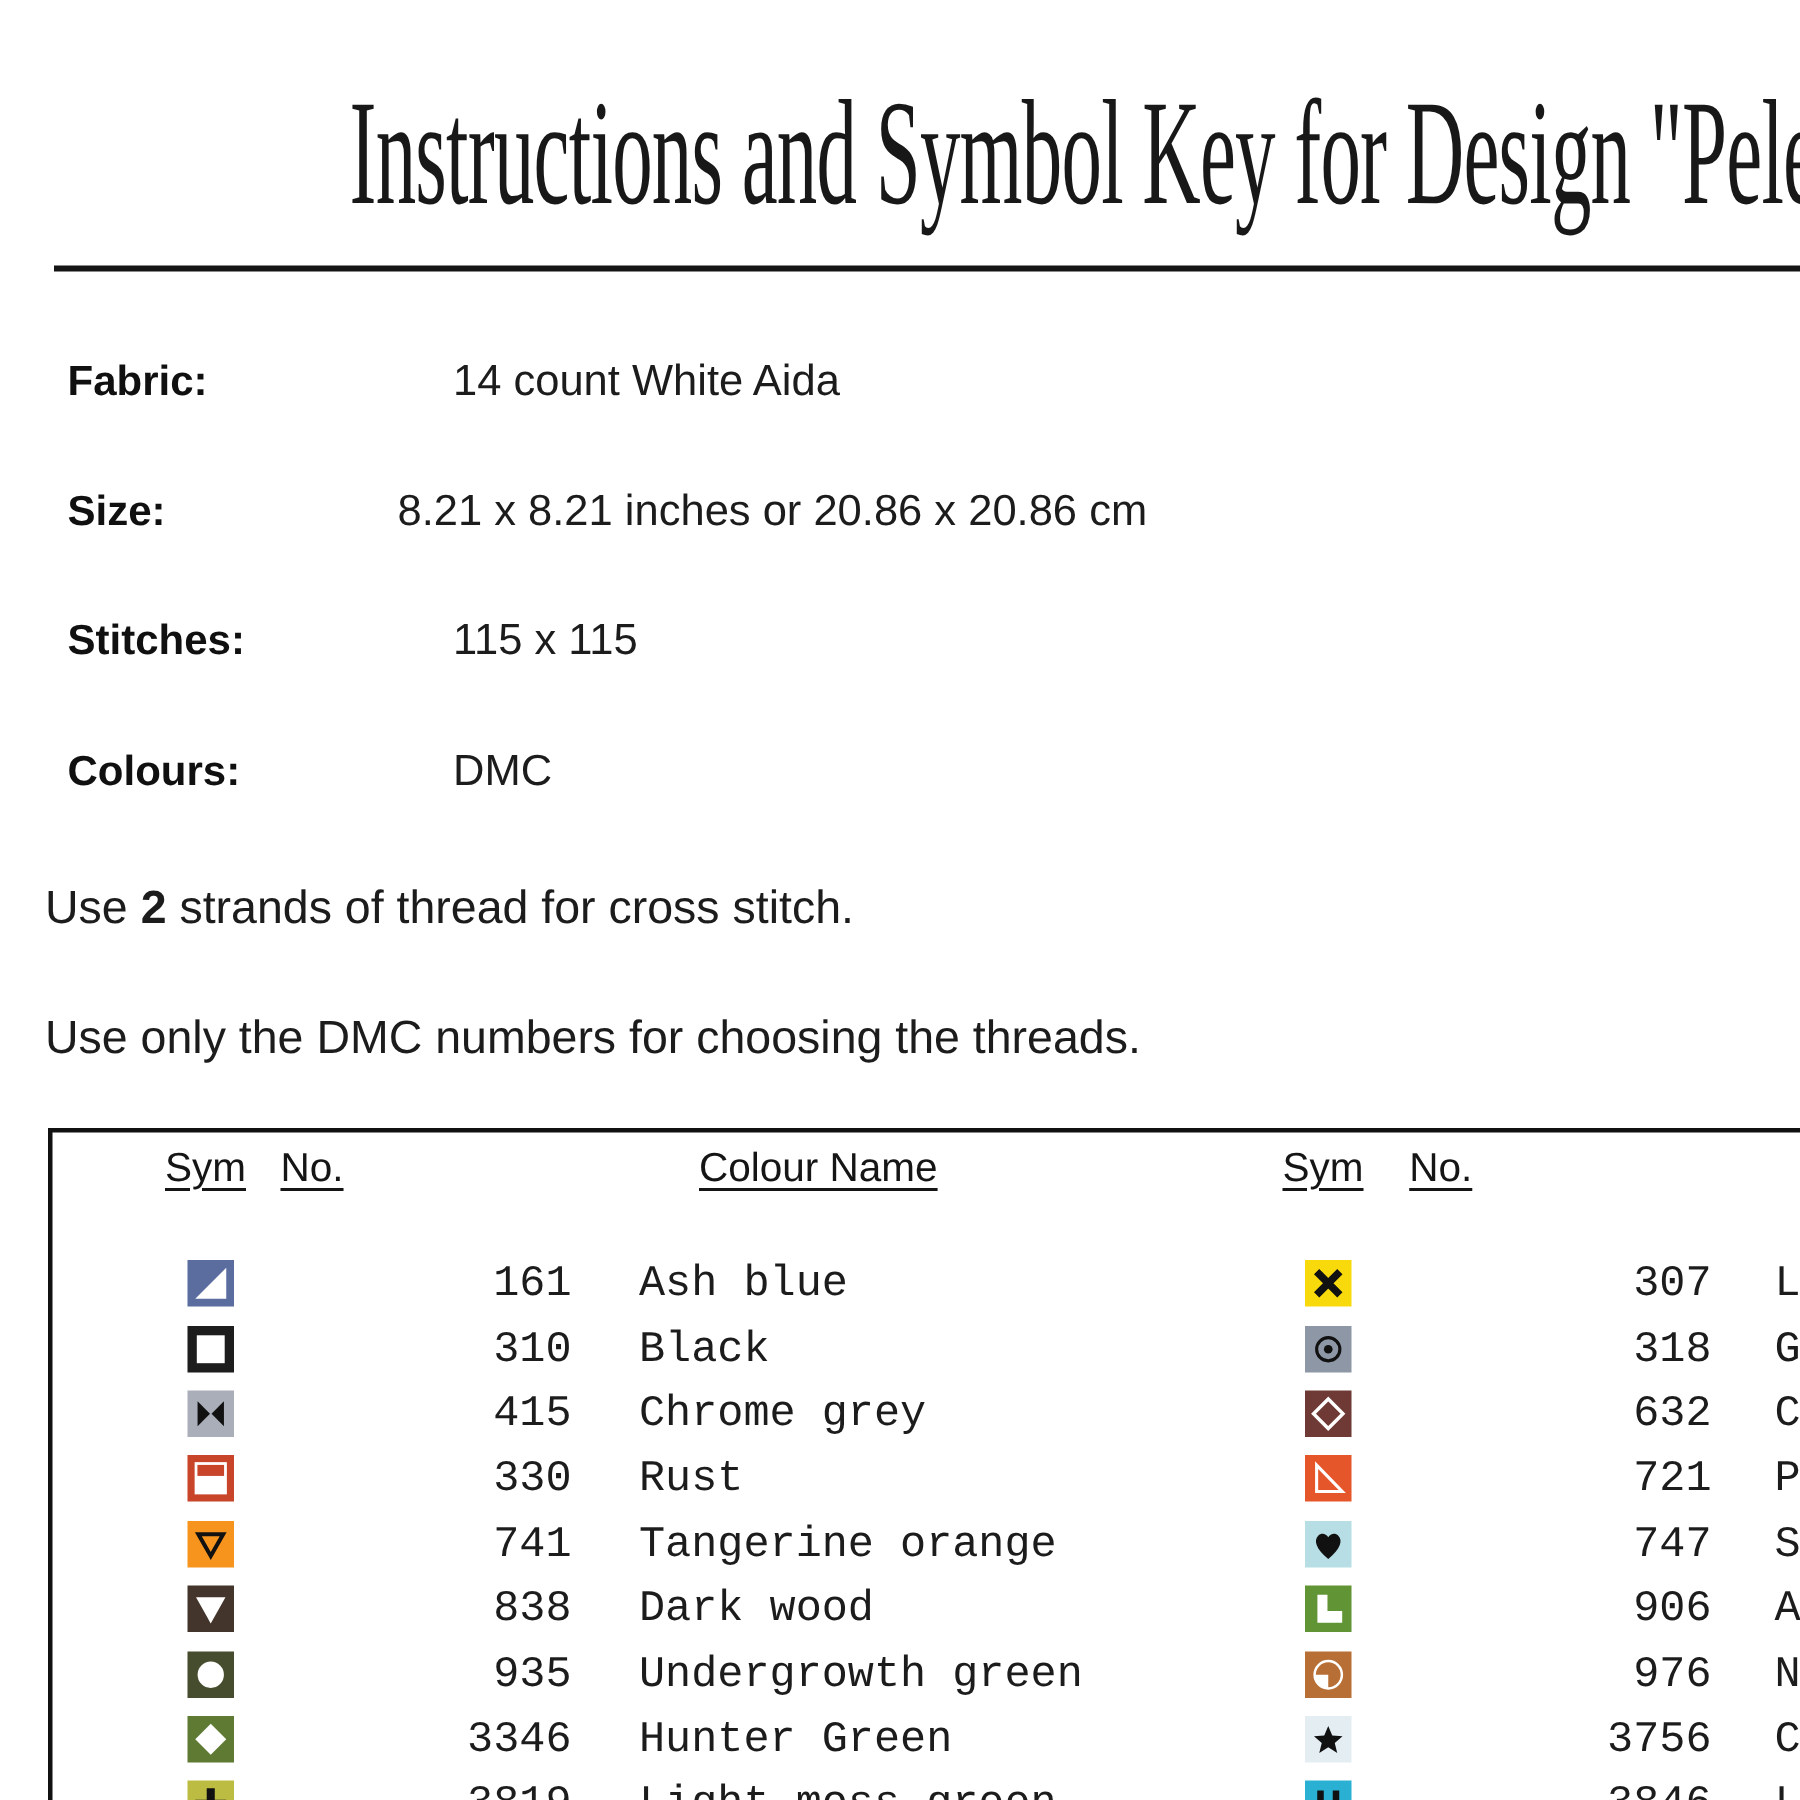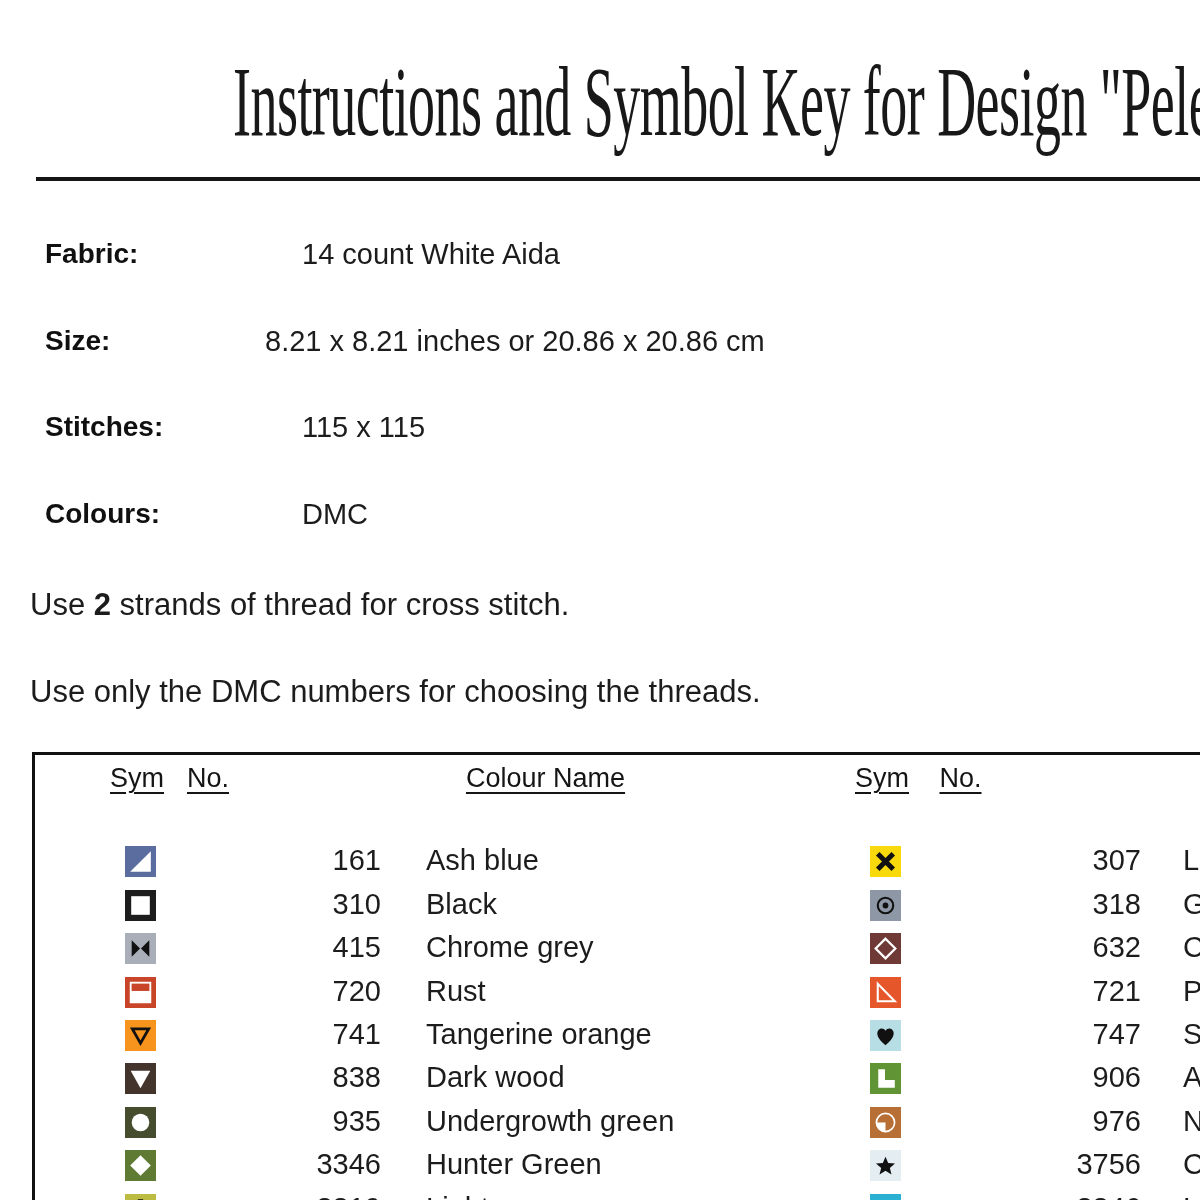--- a/index.html
+++ b/index.html
@@ -32,21 +32,21 @@
   .half[data-col="1"]{left:745px;width:760px;}
   .thead span{position:absolute;top:8px;font-size:27px;color:#151515;
               text-decoration:underline;text-underline-offset:5px;white-space:nowrap;}
   .h-sym{left:75px;}
   .h-no{left:0;width:346px;text-align:center;display:inline-block;}
   .half[data-col="1"] .h-no{width:361px;}
   .h-name{left:391px;margin-left:40px;}
   .half[data-col="1"] .h-name{left:403px;}
 
   .rows{position:absolute;left:0;top:79px;right:0;}
-  .trow{display:flex;align-items:flex-end;height:43.4px;}
+  .trow{display:flex;align-items:center;height:43.4px;font-family:Liberation Mono, monospace;}
   .sym{width:31px;height:31px;margin-left:90px;flex:0 0 31px;display:inline-flex;}
   .sym svg{width:100%;height:100%;display:block;}
   .no{width:225px;text-align:right;font-size:29px;color:#1c1c1c;}
   .half[data-col="1"] .no{width:240px;}
   .cname{margin-left:45px;font-size:29px;color:#1c1c1c;white-space:nowrap;}
   .half[data-col="1"] .cname{margin-left:42px;}
 </style>
 </head>
 <body>
 
@@ -113,21 +113,21 @@
             <span class="no">415</span>
             <span class="cname">Chrome grey</span>
           </div>
           <div class="trow">
             <span class="sym" style="background: rgb(200, 69, 42);">
               <svg viewBox="0 0 30 30">
                 <rect x="5.5" y="5.5" width="19" height="19" fill="none" stroke="#ffffff" stroke-width="1.8"></rect>
                 <rect x="5.5" y="13.5" width="19" height="11" fill="#ffffff"></rect>
               </svg>
             </span>
-            <span class="no">720</span>
+            <span class="no">330</span>
             <span class="cname">Rust</span>
           </div>
           <div class="trow">
             <span class="sym" style="background: rgb(247, 148, 30);">
               <svg viewBox="0 0 30 30">
                 <polygon points="7,8.5 23,8.5 15,22.5" fill="none" stroke="#111111" stroke-width="2.6"></polygon>
               </svg>
             </span>
             <span class="no">741</span>
             <span class="cname">Tangerine orange</span>

